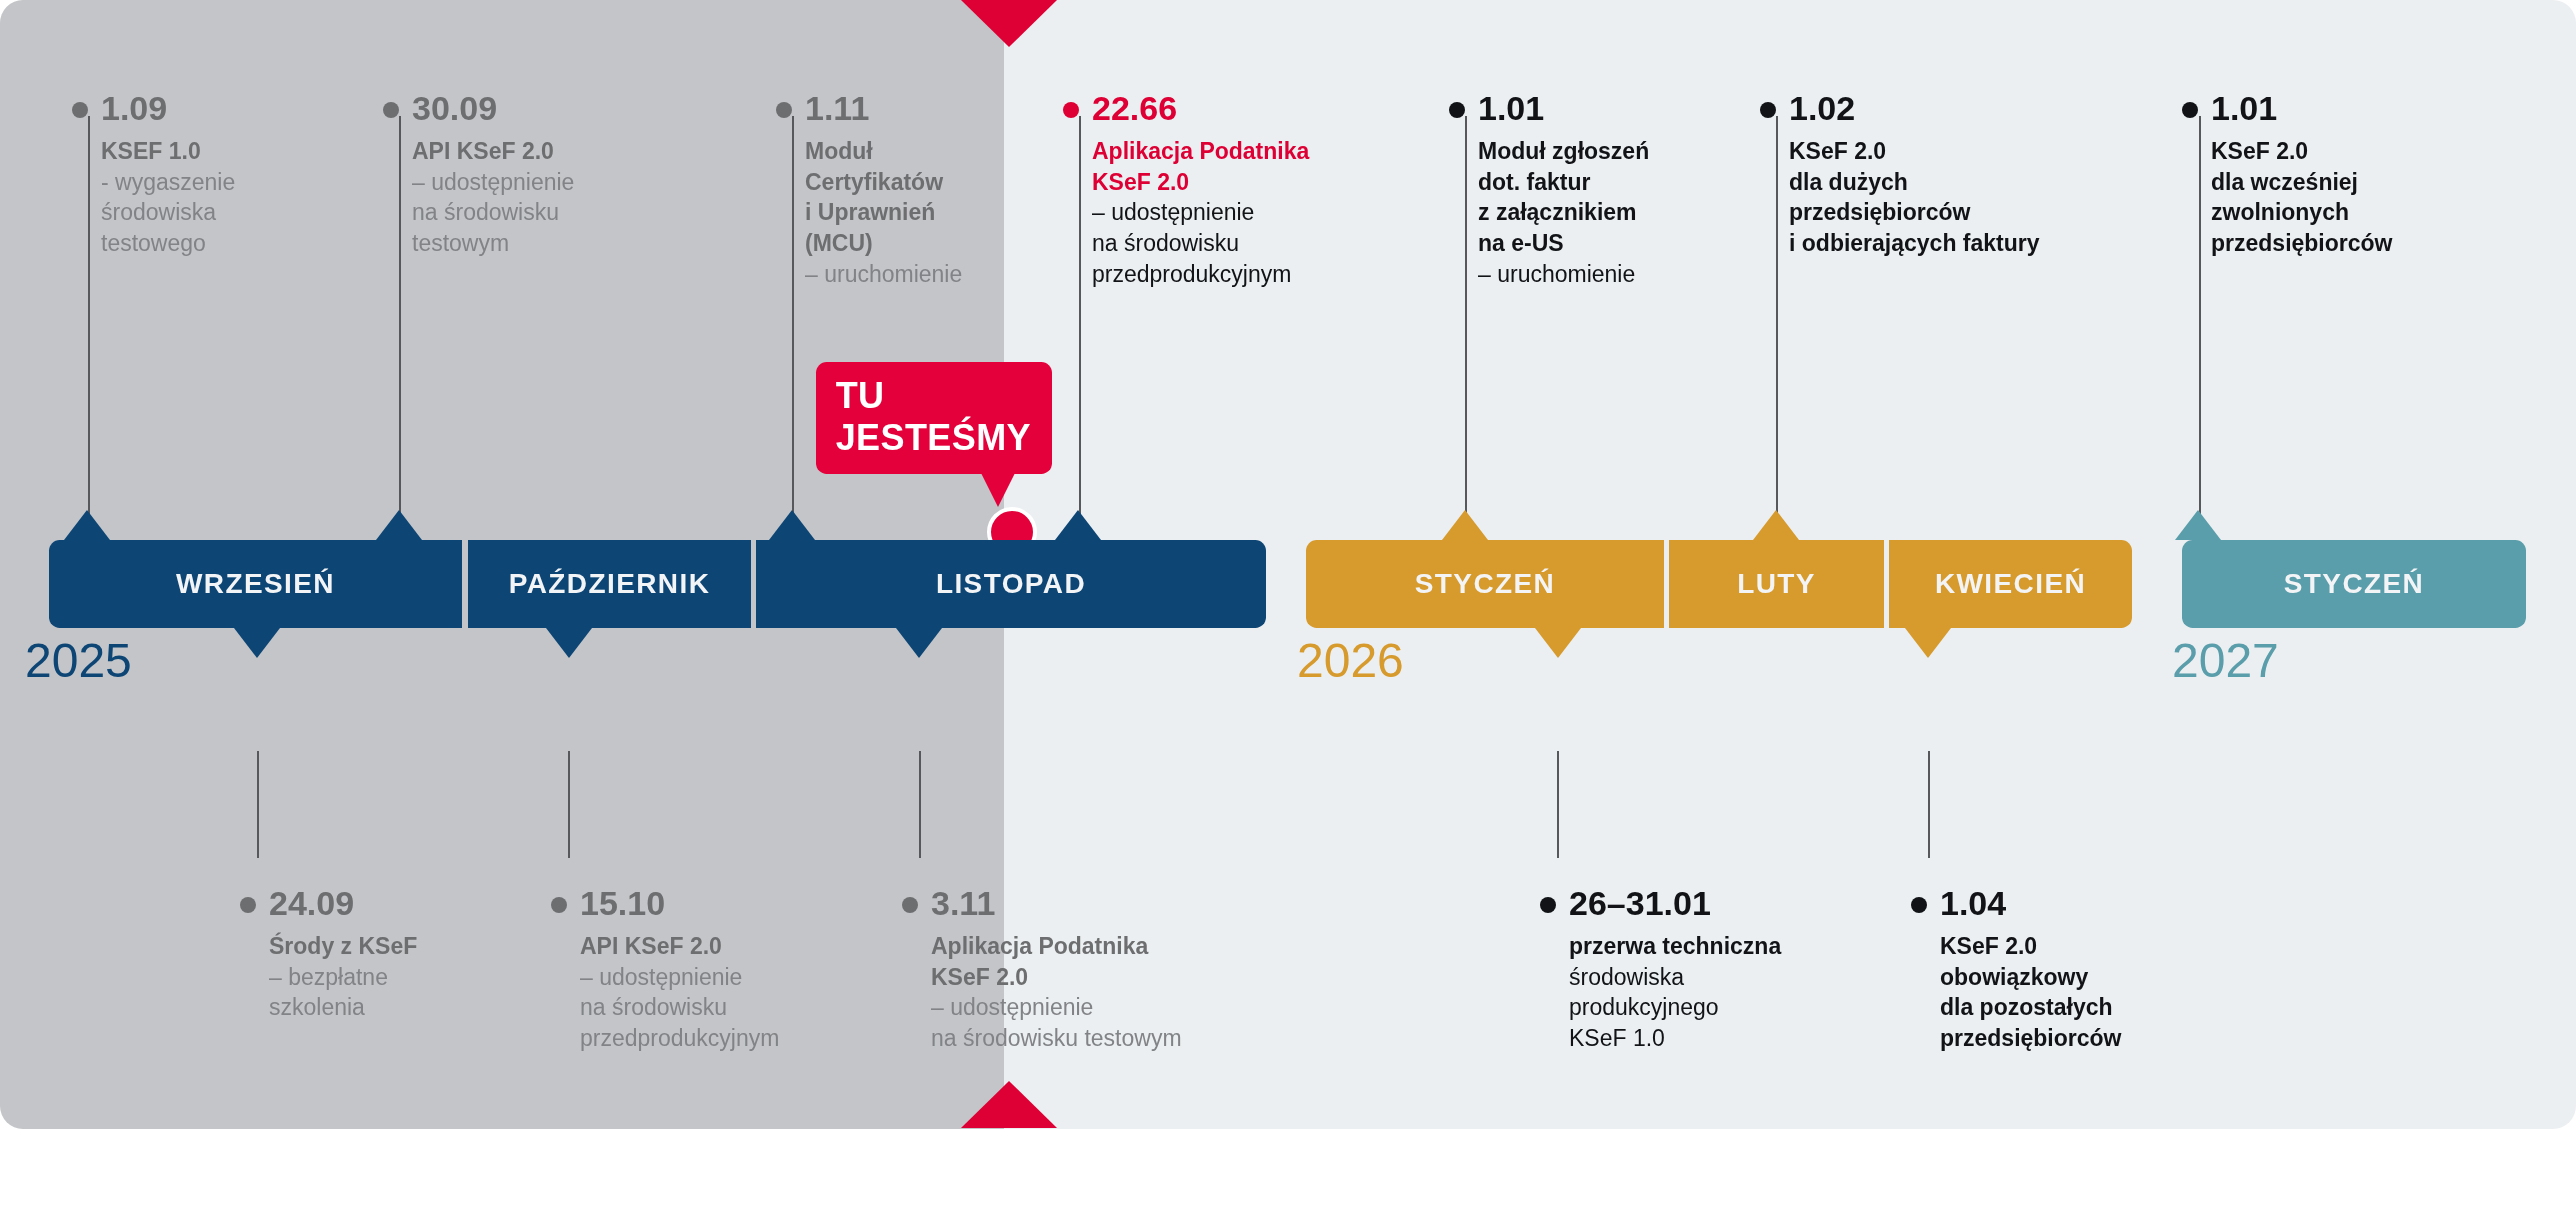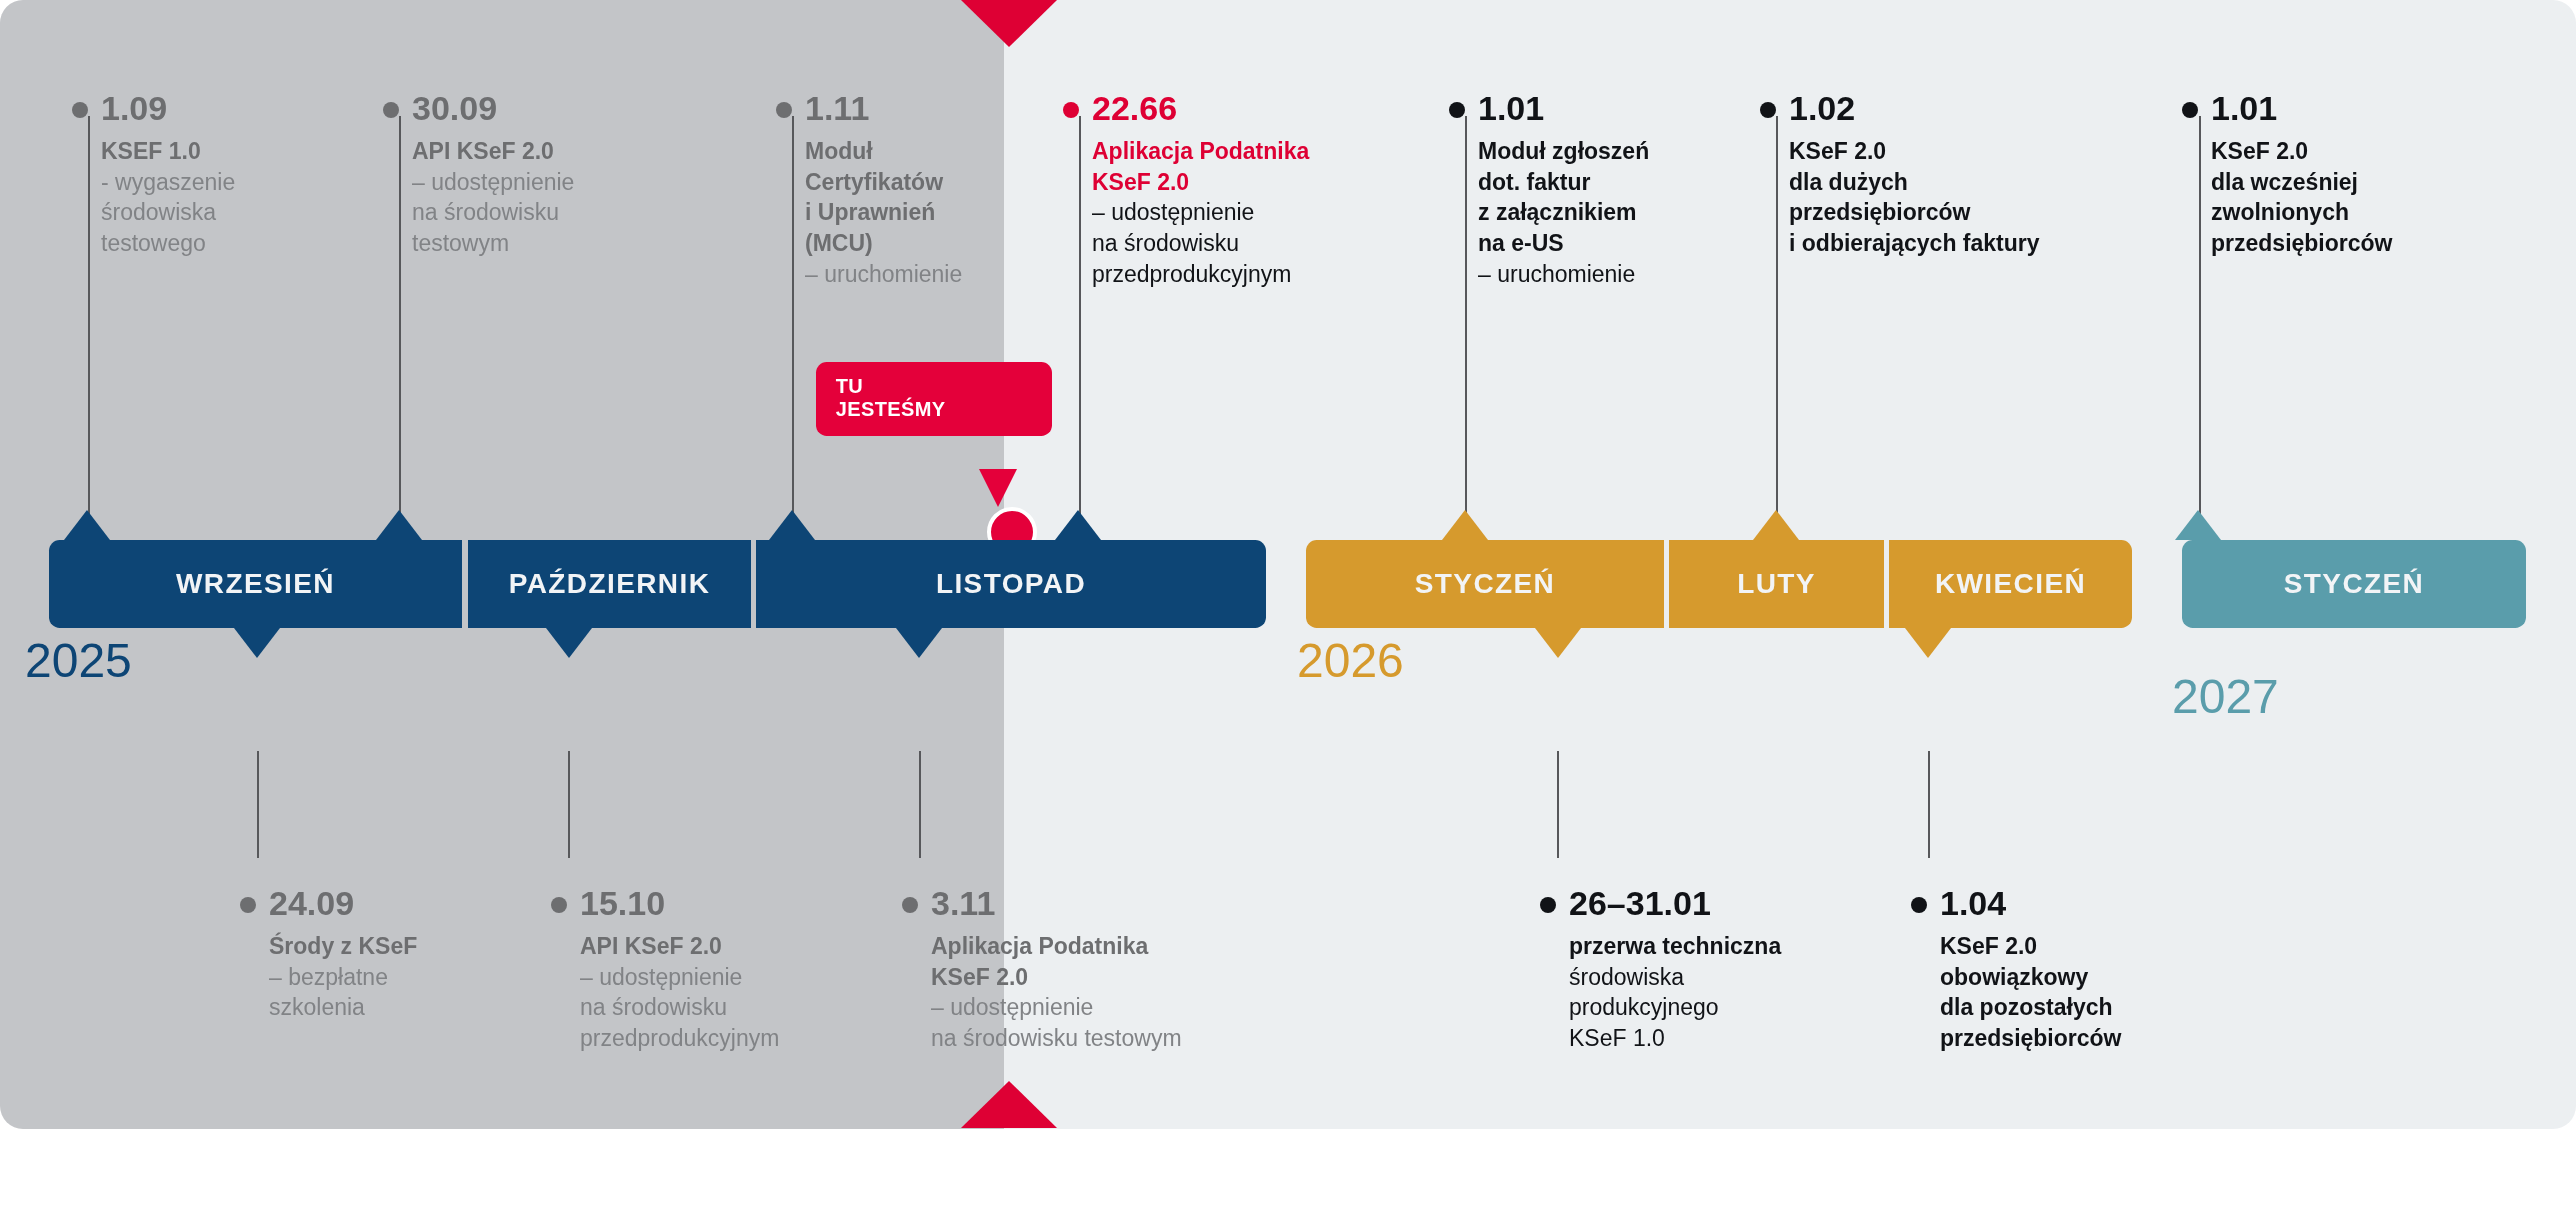--- a/index.html
+++ b/index.html
@@ -61,21 +61,21 @@
   .dark .body b{color:#111317;}
   .dark .body i{color:#111317;}
 
   .red .dot{background:#de0034;}
   .red .date{color:#de0034;}
   .red .body b{color:#de0034;}
   .red .body i{color:#111317;}
 
   
   .badge{position:absolute;background:#e4003a;border-radius:10.7px;padding:12.5px 19.7px 14.3px 19.7px;}
-  .badge span{display:block;color:#ffffff;font-weight:bold;font-size:20px;line-height:1.18;letter-spacing:0.4px;}
+  .badge span{display:block;color:#ffffff;font-weight:bold;font-size:36px;line-height:1.18;letter-spacing:0.4px;}
   .badge-tail{position:absolute;width:0;height:0;border-left:19.7px solid transparent;border-right:19.7px solid transparent;border-top:38px solid #e4003a;}
   .now-dot{position:absolute;width:50px;height:50px;border-radius:50%;background:#e4003a;border:4.5px solid #ffffff;box-sizing:border-box;}
 </style>
 </head>
 <body>
 
 <div id="stage">
 
   <div class="bg-gray"></div>
   <div class="bg-light"></div>
@@ -193,21 +193,21 @@
   </div>
 
   <div class="arr-dn navy" style="left:234px;top:628px;"></div>
   <div class="arr-dn navy" style="left:546px;top:628px;"></div>
   <div class="arr-dn navy" style="left:896px;top:628px;"></div>
   <div class="arr-dn gold" style="left:1535px;top:628px;"></div>
   <div class="arr-dn gold" style="left:1905px;top:628px;"></div>
 
   <div class="year y25" style="left:25px;top:633px;">2025</div>
   <div class="year y26" style="left:1297px;top:633px;">2026</div>
-  <div class="year y27" style="left:2172px;top:633px;margin-top:36px;">2027</div>
+  <div class="year y27" style="left:2172px;top:633px;">2027</div>
 
   <div class="conn" style="left:257px;top:751px;height:107px;"></div>
   <div class="conn" style="left:568px;top:751px;height:107px;"></div>
   <div class="conn" style="left:919px;top:751px;height:107px;"></div>
   <div class="conn" style="left:1557px;top:751px;height:107px;"></div>
   <div class="conn" style="left:1928px;top:751px;height:107px;"></div>
 
   <div class="ev muted" style="left:240px;top:850px;width:206px;">
     <div class="dot"></div>
     <div class="date">24.09</div>

